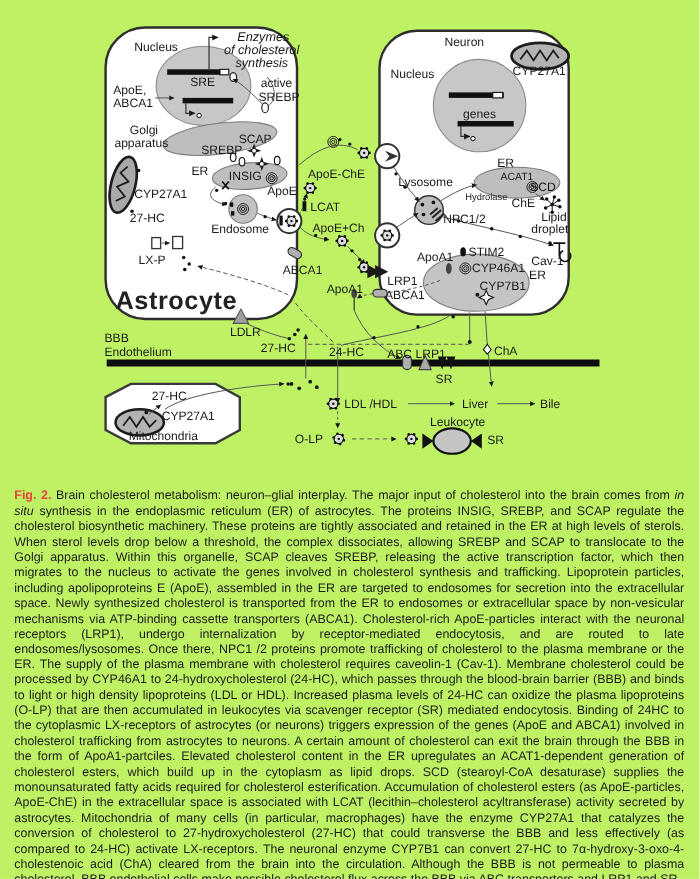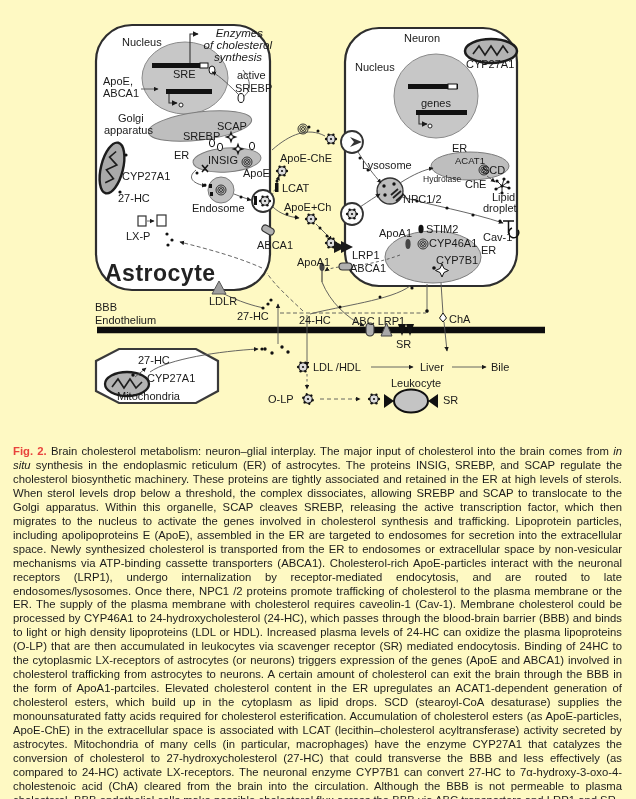--- a/index.html
+++ b/index.html
@@ -1,17 +1,17 @@
 <!DOCTYPE html>
 <html><head>
 <meta charset="utf-8">
 <style>
   html,body{margin:0;padding:0;background:#ffffff;}
   body{width:636px;height:799px;font-family:"Liberation Sans",sans-serif;}
-  .page{position:relative;width:636px;height:799px;background:#fef9c3;overflow:hidden;}
+  .page{position:relative;width:636px;height:799px;background:#bef264;overflow:hidden;}
   .diagram{position:absolute;top:0;left:0;}
   svg text{font-family:"Liberation Sans",sans-serif;fill:#1a1a1a;font-size:11px;}
   svg text.small{font-size:9.5px;}
   svg text.tiny{font-size:8.5px;}
   svg text.it{font-style:italic;font-size:11.5px;}
   svg text.big{font-size:23px;font-weight:bold;letter-spacing:.5px;fill:#222;}
   .caption{position:absolute;left:13px;top:445px;width:609px;margin:0;
     font-size:11.3px;line-height:13.95px;text-align:justify;color:#1c1c1c;}
   .caption .fig-label{color:#e8423c;font-weight:bold;}
   .caption .it{font-style:italic;}

